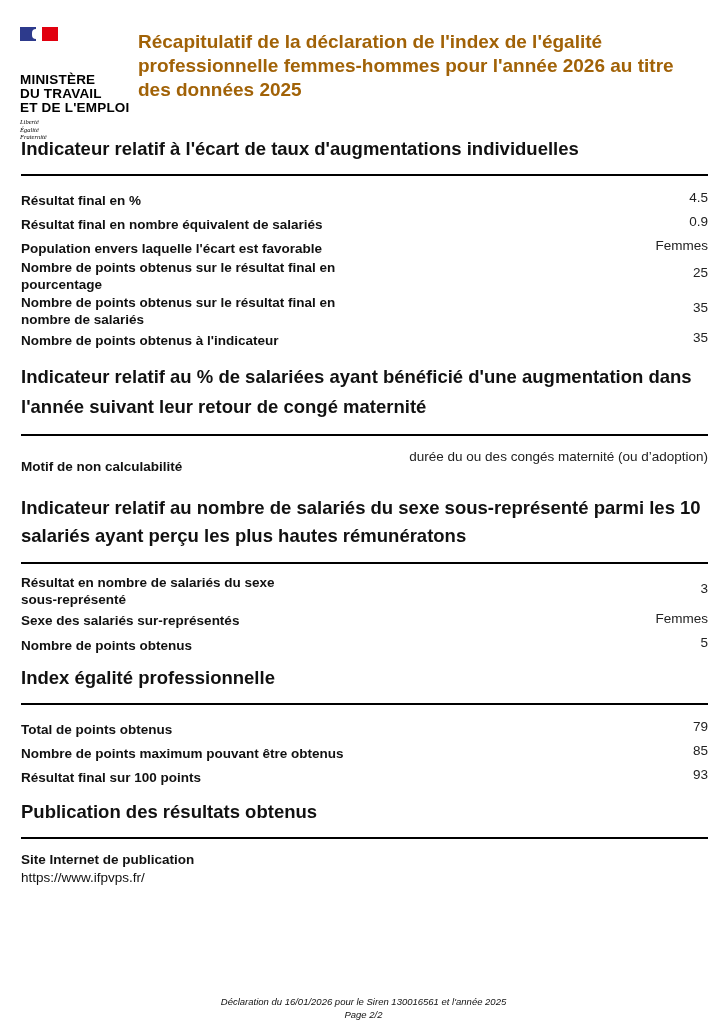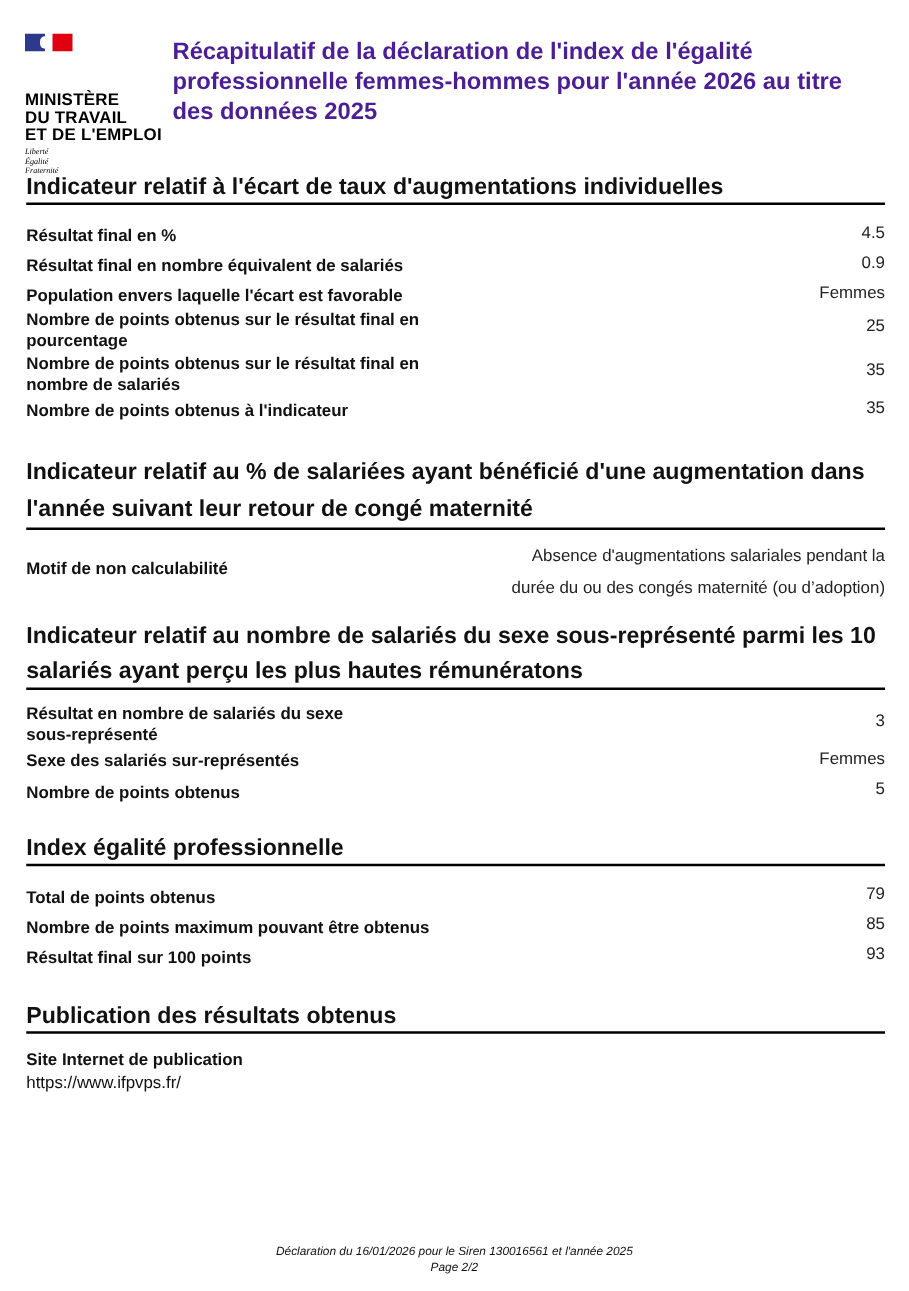--- a/index.html
+++ b/index.html
@@ -18,27 +18,27 @@
     font-family: "Liberation Sans", sans-serif; font-weight: bold;
     font-size: 13.5px; line-height: 14px; letter-spacing: 0.2px; color: #000; margin-top: 32px;
   }
   .motto {
     font-family: "Liberation Serif", serif; font-style: italic;
     font-size: 6.5px; line-height: 7.5px; margin-top: 3px; color: #000;
   }
   .doc-title {
     position: absolute; left: 138px; top: 30px; width: 570px;
     font-family: "Liberation Sans", sans-serif; font-weight: bold;
-    font-size: 19px; line-height: 24px; color: #4c1d95;
+    font-size: 19px; line-height: 24px; color: #a16207;
   }
   .section { position: absolute; left: 21px; width: 687px; }
   .section-title {
     font-family: "Liberation Sans", sans-serif; font-weight: bold;
     font-size: 18.5px; line-height: 26px; color: #111;
-    border-bottom: 2px solid #000; padding-bottom: 0px;
+    border-bottom: 2px solid #000; padding-bottom: 12px;
   }
   .rows { margin-top: 10px; }
   .row {
     display: flex; justify-content: space-between; align-items: flex-start;
     font-family: "Liberation Sans", sans-serif; font-size: 13.5px; line-height: 17px;
   }
   .row .label { font-weight: bold; width: 340px; }
   .row .value { text-align: right; font-weight: normal; color: #222; }
   .footer {
     position: absolute; left: 0; width: 727px; top: 995px; text-align: center;
@@ -97,21 +97,20 @@
     </div>
   </div>
 </div>
 
 <div class="section" style="top:362px;">
   <div class="section-title" style="line-height:30px;">Indicateur relatif au % de salariées ayant bénéficié d'une augmentation dans l'année suivant leur retour de congé maternité</div>
   <div class="rows" style="margin-top:8px;">
     <div class="row">
       <span class="label" style="padding-top:14px;">Motif de non calculabilité</span>
       <span class="value" style="line-height:25px; width:360px;">
-        <div>Absence d'augmentations salariales pendant la</div>
         <div>durée du ou des congés maternité (ou d’adoption)</div>
       </span>
     </div>
   </div>
 </div>
 
 <div class="section" style="top:494px;">
   <div class="section-title" style="line-height:28px;">Indicateur relatif au nombre de salariés du sexe sous-représenté parmi les 10 salariés ayant perçu les plus hautes rémunératons</div>
   <div class="rows" style="margin-top:10px;">
     <div class="row" style="height:36px;">

